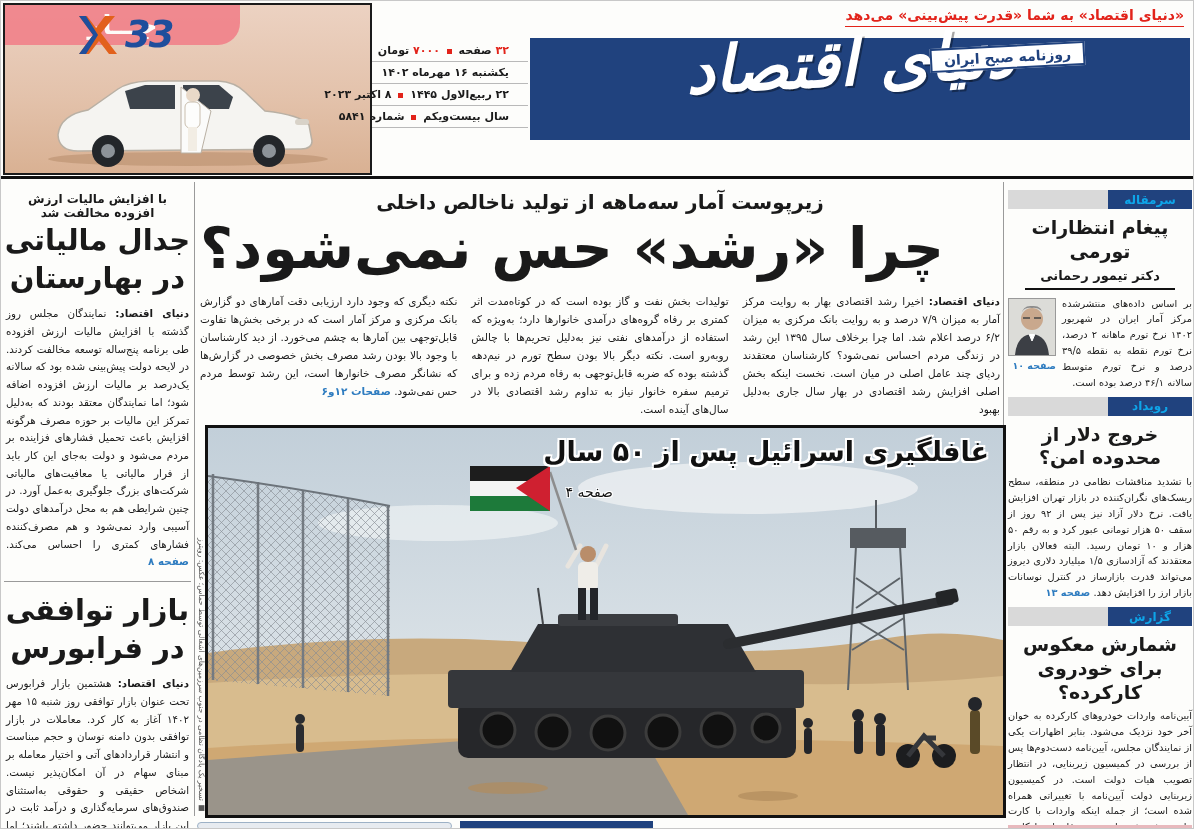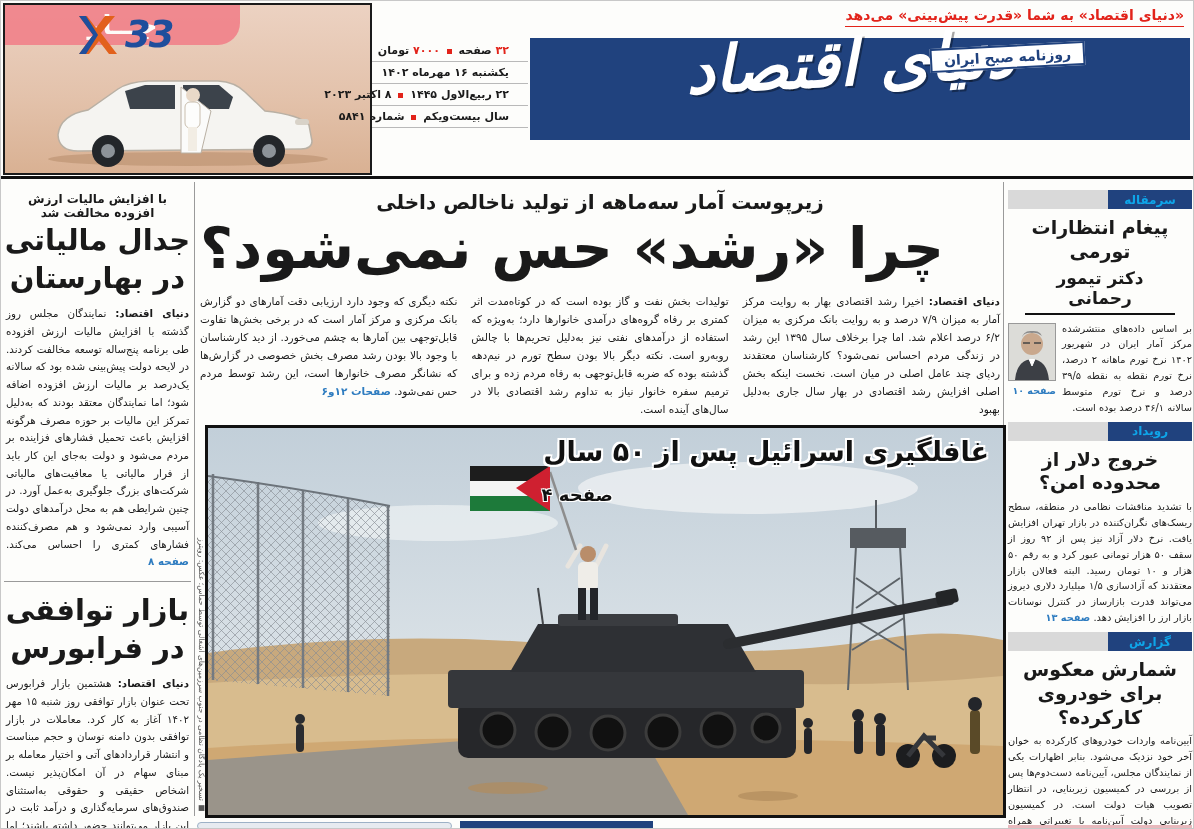--- a/index.html
+++ b/index.html
@@ -50,40 +50,40 @@
   .lead-cols{display:flex;gap:14px;}
   .lead-col{flex:1;font-size:10.5px;line-height:1.72;text-align:justify;}
   .src{font-weight:bold;}
   .page-ref{color:#2e7cc0;font-weight:bold;white-space:nowrap;}
 
   
   .photo-wrap{left:205px;top:425px;width:795px;height:387px;border:3px solid #111;
     background:#c7d2da;overflow:hidden;}
   .photo-headline{position:absolute;top:8px;right:14px;font-size:27px;font-weight:bold;color:#111;
     text-shadow:-2px -2px 0 #fff,2px -2px 0 #fff,-2px 2px 0 #fff,2px 2px 0 #fff,0 2px 0 #fff,0 -2px 0 #fff;}
-  .photo-pageref{position:absolute;top:56px;right:390px;font-size:18px;font-weight:bold;color:#111;
+  .photo-pageref{position:absolute;top:56px;right:390px;font-size:14px;font-weight:normal;color:#111;
     text-shadow:-1px -1px 0 #fff,1px -1px 0 #fff,-1px 1px 0 #fff,1px 1px 0 #fff;}
   .photo-credit{left:196px;top:425px;height:387px;width:10px;color:#555;font-size:7.5px;
     writing-mode:vertical-rl;text-orientation:mixed;letter-spacing:.5px;overflow:hidden;}
 
   
   .left-col{left:4px;top:182px;width:187px;}
   .lc-kicker{font-size:12px;font-weight:bold;text-align:center;margin:10px 2px 2px;}
   .lc-headline{font-size:29px;font-weight:bold;text-align:center;line-height:1.3;margin:2px 0 8px;}
   .lc-body{font-size:10.3px;line-height:1.72;text-align:justify;margin:0 2px;}
   .lc-sep{margin:10px 0;background:#9a9a9a;height:1px;}
 
   
   .right-col{left:1008px;top:184px;width:184px;}
   .sec-bar{display:flex;height:19px;margin-top:6px;}
   .sec-label{background:#20427e;color:#0ea5e9;font-size:12px;font-weight:bold;min-width:84px;
     display:flex;align-items:center;justify-content:center;}
   .sec-rest{flex:1;background:#d9d9d9;}
   .sec-headline{font-size:19px;font-weight:bold;text-align:center;margin:7px 0 4px;line-height:1.25;}
-  .sec-author{font-size:17px;font-weight:bold;text-align:center;width:150px;margin:0 auto 6px;
+  .sec-author{font-size:13px;font-weight:bold;text-align:center;width:150px;margin:0 auto 6px;
     border-bottom:2.5px solid #111;padding-bottom:5px;}
   .sec-body{font-size:9.8px;line-height:1.62;text-align:justify;}
   .portrait{float:left;width:48px;margin:2px 6px 2px 0;text-align:center;}
   .portrait svg{border:1px solid #999;display:block;}
   .portrait .page-ref{font-size:9.5px;display:block;margin-top:2px;text-align:right;}
 
   
   .strip-light{left:197px;top:822px;width:253px;height:6px;background:#e7ebf0;
     border:1px solid #9db1c6;border-radius:4px;}
   .strip-navy{left:460px;top:821px;width:193px;height:8px;background:#20427e;}

